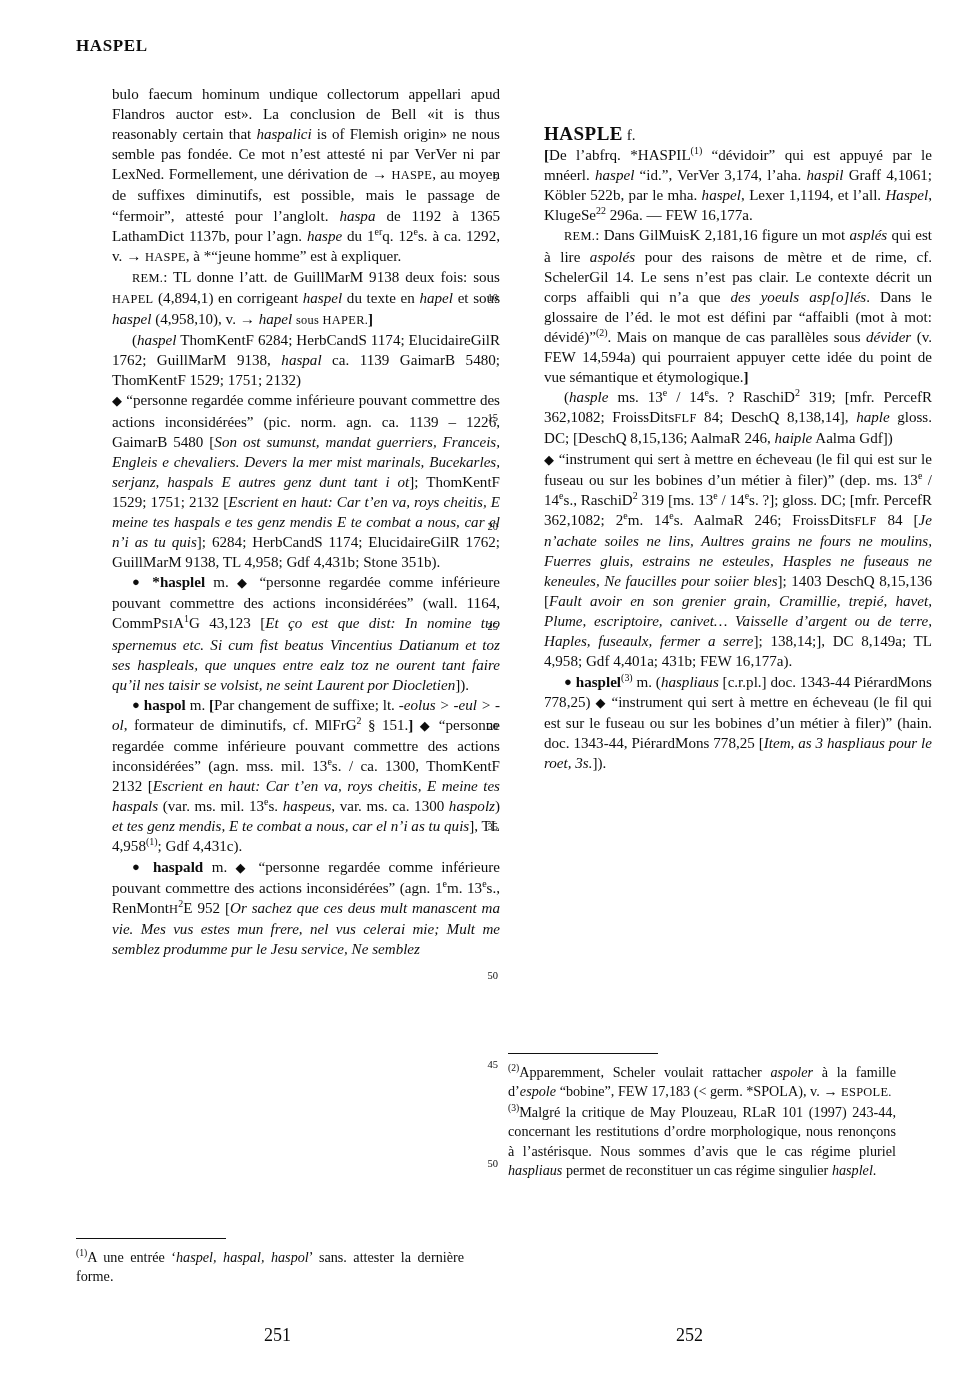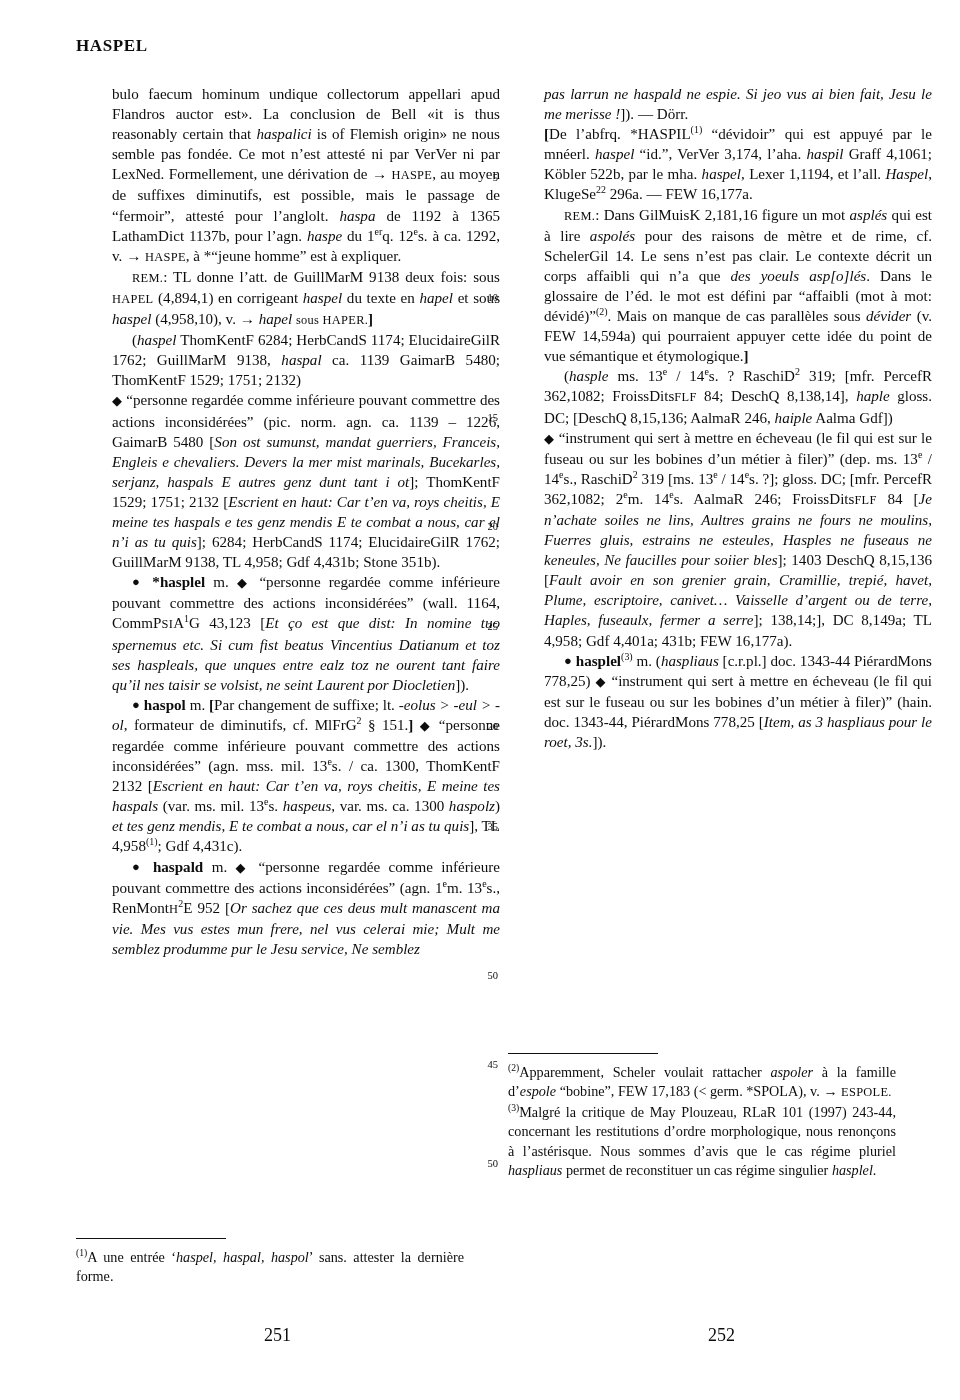--- a/index.html
+++ b/index.html
@@ -122,21 +122,21 @@
   .fn-mark { font-size: 0.68em; vertical-align: super; line-height: 0; }
 
   
   .folio {
     position: absolute;
     top: 1325px;
     font-size: 18px;
     font-family: "Liberation Serif", "DejaVu Serif", serif;
   }
   .folio-left  { left: 264px; }
-  .folio-right { left: 708px; text-align: center; }
+  .folio-right { left: 676px; text-align: center; }
 </style>
 </head>
 <body>
 
 <div class="page">
 
   <div class="running-head">HASPEL</div>
 
   <div class="linenums">
     <span class="linenum" style="top:88px">5</span>
@@ -165,22 +165,22 @@
 
       <p class="indent"><span class="bullet-filled">●</span> <b>*hasplel</b> m. <span class="bullet-diamond">◆</span> “personne regardée comme inférieure pouvant commettre des actions inconsidérées” (wall. 1164, CommP<span class="scx">SI</span>A<sup>1</sup>G 43,123 [<i>Et ço est que dist: In nomine tuo spernemus etc. Si cum fist beatus Vincentius Datianum et toz ses haspleals, que unques entre ealz toz ne ourent tant faire qu’il nes taisir se volsist, ne seint Laurent por Diocletien</i>]).</p>
 
       <p class="indent"><span class="bullet-filled">●</span> <b>haspol</b> m. <b>[</b>Par changement de suffixe; lt. <i>-eolus &gt; -eul &gt; -ol</i>, formateur de diminutifs, cf. MlFrG<sup>2</sup> § 151.<b>]</b> <span class="bullet-diamond">◆</span> “personne regardée comme inférieure pouvant commettre des actions inconsidérées” (agn. mss. mil. 13<sup>e</sup>s. / ca. 1300, ThomKentF 2132 [<i>Escrient en haut: Car t’en va, roys cheitis, E meine tes haspals</i> (var. ms. mil. 13<sup>e</sup>s. <i>haspeus</i>, var. ms. ca. 1300 <i>haspolz</i>) <i>et tes genz mendis, E te combat a nous, car el n’i as tu quis</i>], TL 4,958<sup>(1)</sup>; Gdf 4,431c).</p>
 
       <p class="indent"><span class="bullet-filled">●</span> <b>haspald</b> m. <span class="bullet-diamond">◆</span> “personne regardée comme inférieure pouvant commettre des actions inconsidérées” (agn. 1<sup>e</sup>m. 13<sup>e</sup>s., RenMont<span class="scx">H</span><sup>2</sup>E 952 [<i>Or sachez que ces deus mult manascent ma vie. Mes vus estes mun frere, nel vus celerai mie; Mult me semblez produmme pur le Jesu service, Ne semblez</i></p>
     </div>
 
     <div class="col col-right">
 
-      <p><i>pas larrun ne haspald ne espie. Si jeo vus ai bien fait, Jesu le me merisse !</i>]). — Dörr.</p>
-
+
+      <p class="gap-top-big"><span class="lemma">HASPLE</span> <span>f.</span></p>
 
       <p><b>[</b>De l’abfrq. *HASPIL<sup>(1)</sup> “dévidoir” qui est appuyé par le mnéerl. <i>haspel</i> “id.”, VerVer 3,174, l’aha. <i>haspil</i> Graff 4,1061; Köbler 522b, par le mha. <i>haspel</i>, Lexer 1,1194, et l’all. <i>Haspel</i>, KlugeSe<sup>22</sup> 296a. — FEW 16,177a.</p>
 
       <p class="indent"><span class="scx">REM.</span>: Dans GilMuisK 2,181,16 figure un mot <i>asplés</i> qui est à lire <i>aspolés</i> pour des raisons de mètre et de rime, cf. SchelerGil 14. Le sens n’est pas clair. Le contexte décrit un corps affaibli qui n’a que <i>des yoeuls asp[o]lés</i>. Dans le glossaire de l’éd. le mot est défini par “affaibli (mot à mot: dévidé)”<sup>(2)</sup>. Mais on manque de cas parallèles sous <i>dévider</i> (v. FEW 14,594a) qui pourraient appuyer cette idée du point de vue sémantique et étymologique.<b>]</b></p>
 
       <p class="indent">(<i>hasple</i> ms. 13<sup>e</sup> / 14<sup>e</sup>s. ? RaschiD<sup>2</sup> 319; [mfr. PercefR 362,1082; FroissDits<span class="scx">FLF</span> 84; DeschQ 8,138,14], <i>haple</i> gloss. DC; [DeschQ 8,15,136; AalmaR 246, <i>haiple</i> Aalma Gdf])</p>
 
       <p><span class="bullet-diamond">◆</span> “instrument qui sert à mettre en écheveau (le fil qui est sur le fuseau ou sur les bobines d’un métier à filer)” (dep. ms. 13<sup>e</sup> / 14<sup>e</sup>s., RaschiD<sup>2</sup> 319 [ms. 13<sup>e</sup> / 14<sup>e</sup>s. ?]; gloss. DC; [mfr. PercefR 362,1082; 2<sup>e</sup>m. 14<sup>e</sup>s. AalmaR 246; FroissDits<span class="scx">FLF</span> 84 [<i>Je n’achate soiles ne lins, Aultres grains ne fours ne moulins, Fuerres gluis, estrains ne esteules, Hasples ne fuseaus ne keneules, Ne faucilles pour soiier bles</i>]; 1403 DeschQ 8,15,136 [<i>Fault avoir en son grenier grain, Cramillie, trepié, havet, Plume, escriptoire, canivet… Vaisselle d’argent ou de terre, Haples, fuseaulx, fermer a serre</i>]; 138,14;], DC 8,149a; TL 4,958; Gdf 4,401a; 431b; FEW 16,177a).</p>
 
       <p class="indent"><span class="bullet-filled">●</span> <b>hasplel</b><sup>(3)</sup> m. (<i>haspliaus</i> [c.r.pl.] doc. 1343-44 PiérardMons 778,25) <span class="bullet-diamond">◆</span> “instrument qui sert à mettre en écheveau (le fil qui est sur le fuseau ou sur les bobines d’un métier à filer)” (hain. doc. 1343-44, PiérardMons 778,25 [<i>Item, as 3 haspliaus pour le roet, 3s.</i>]).</p>

